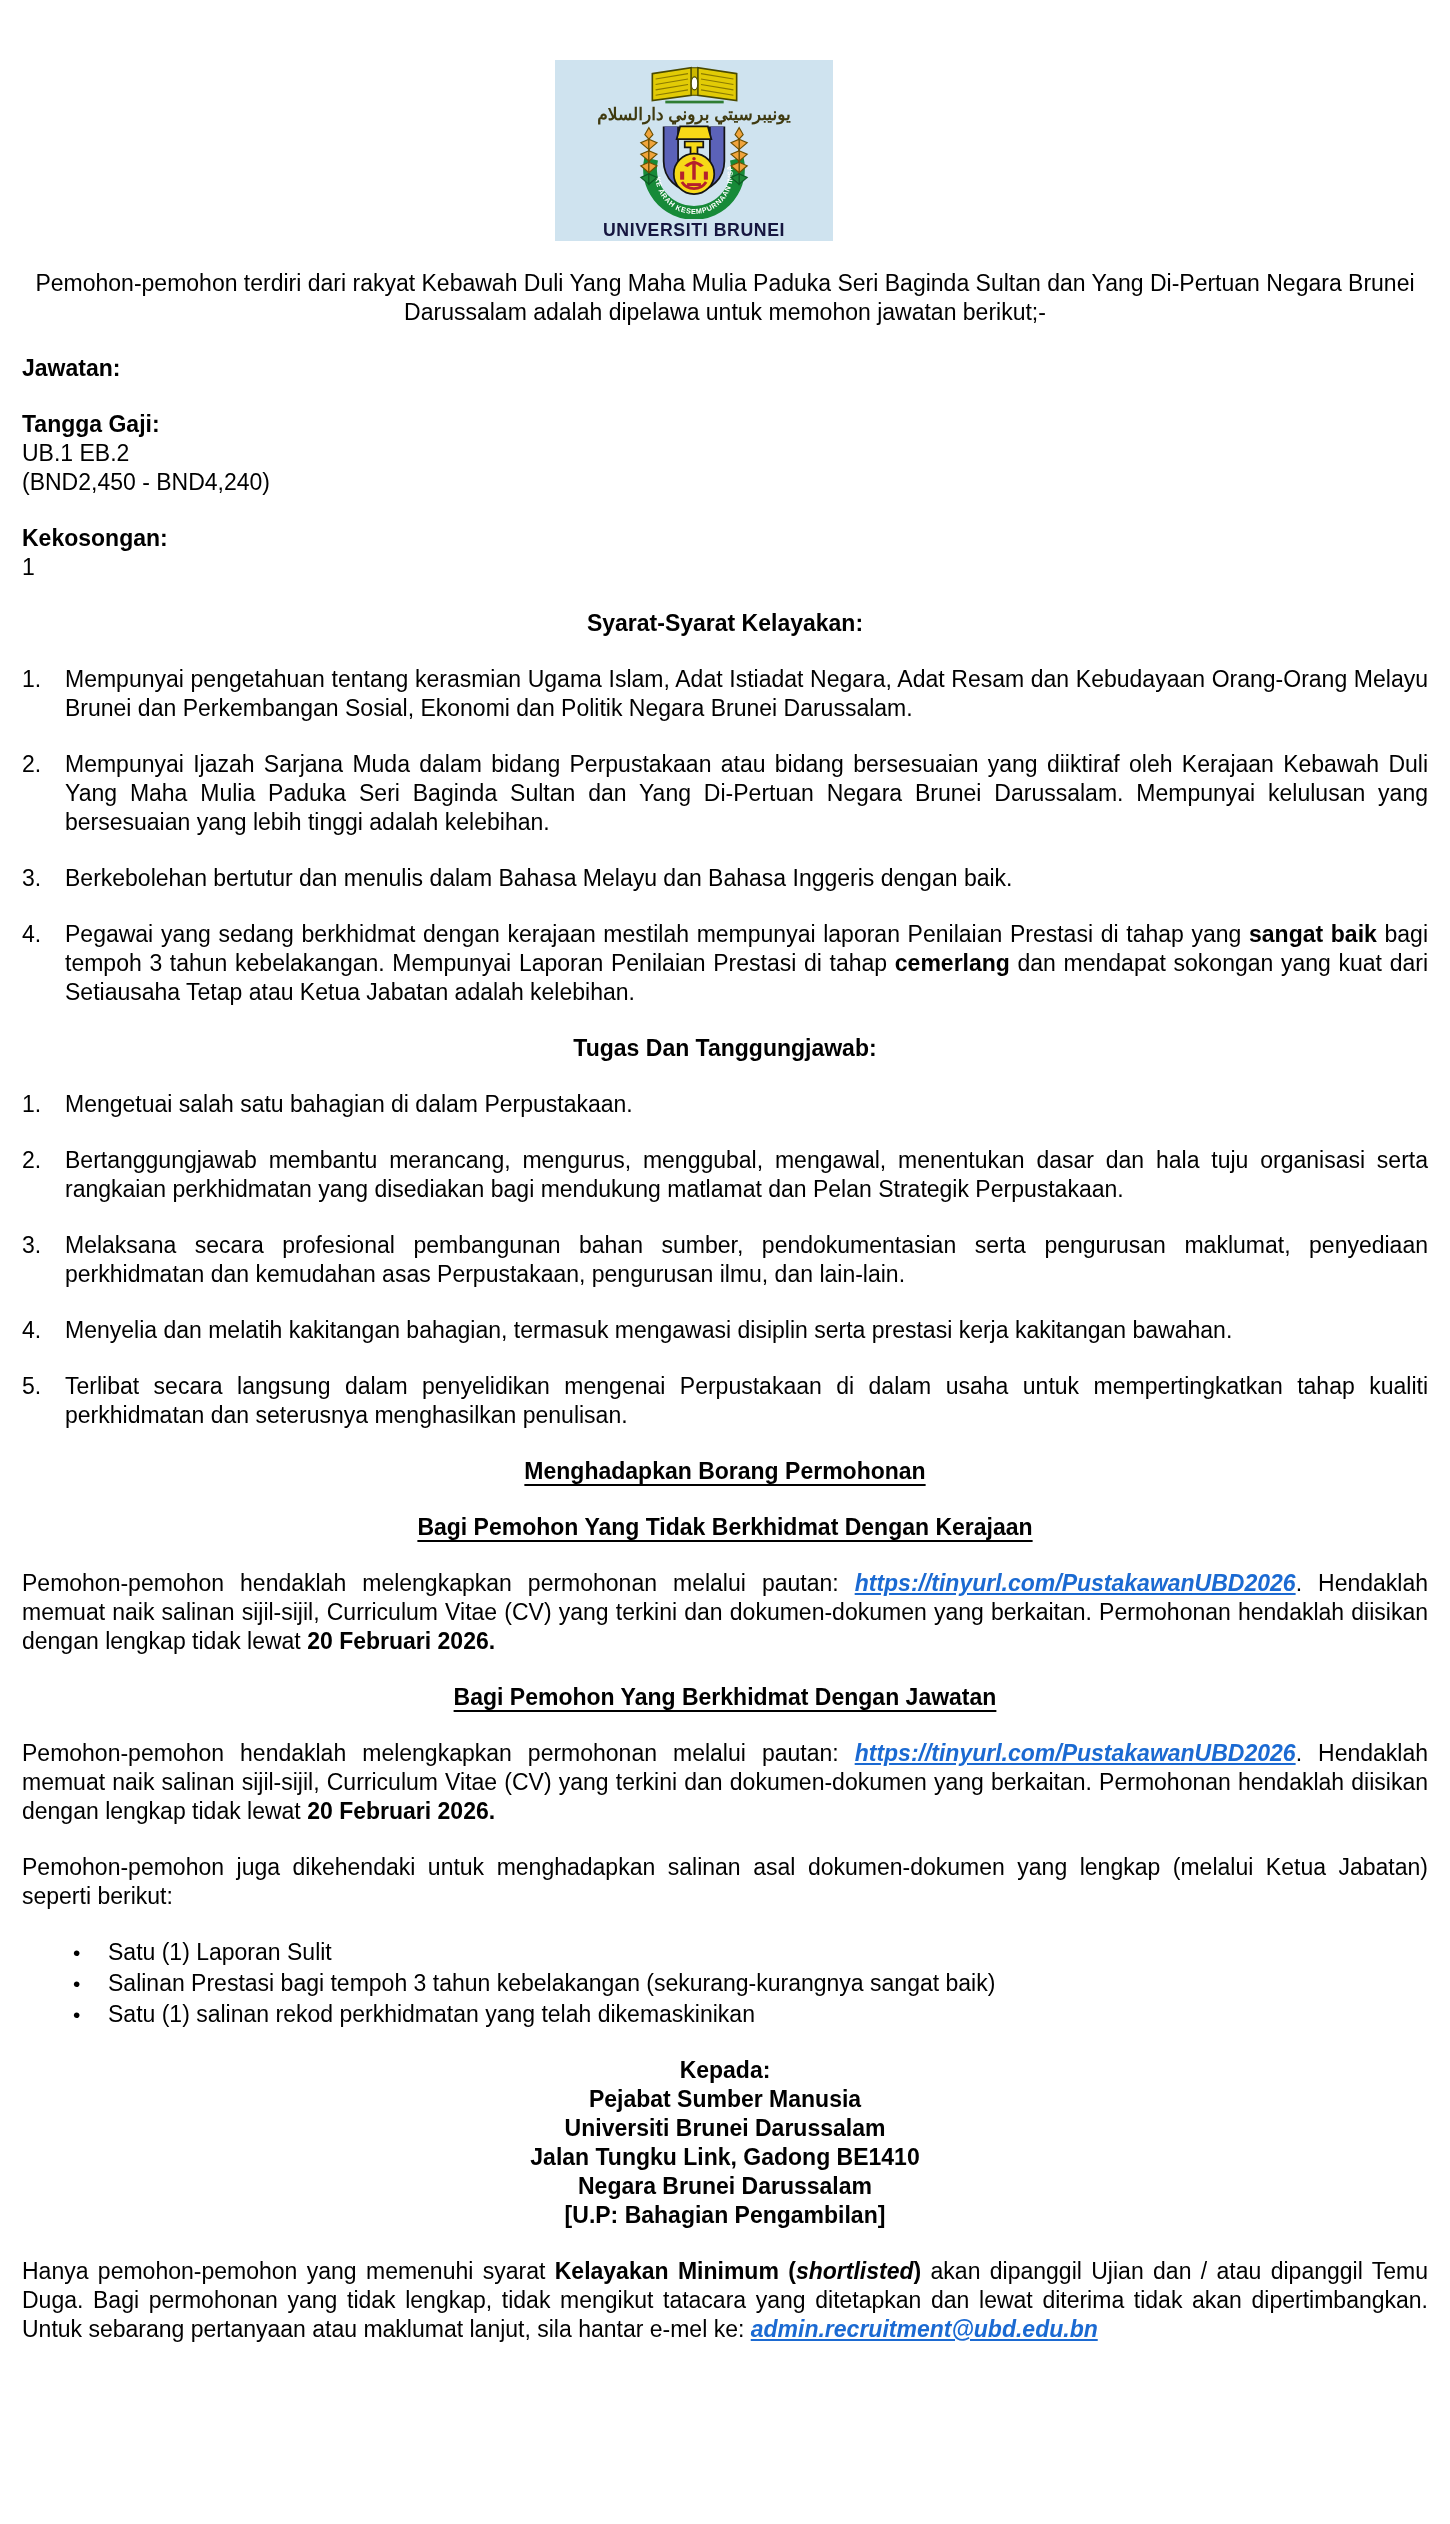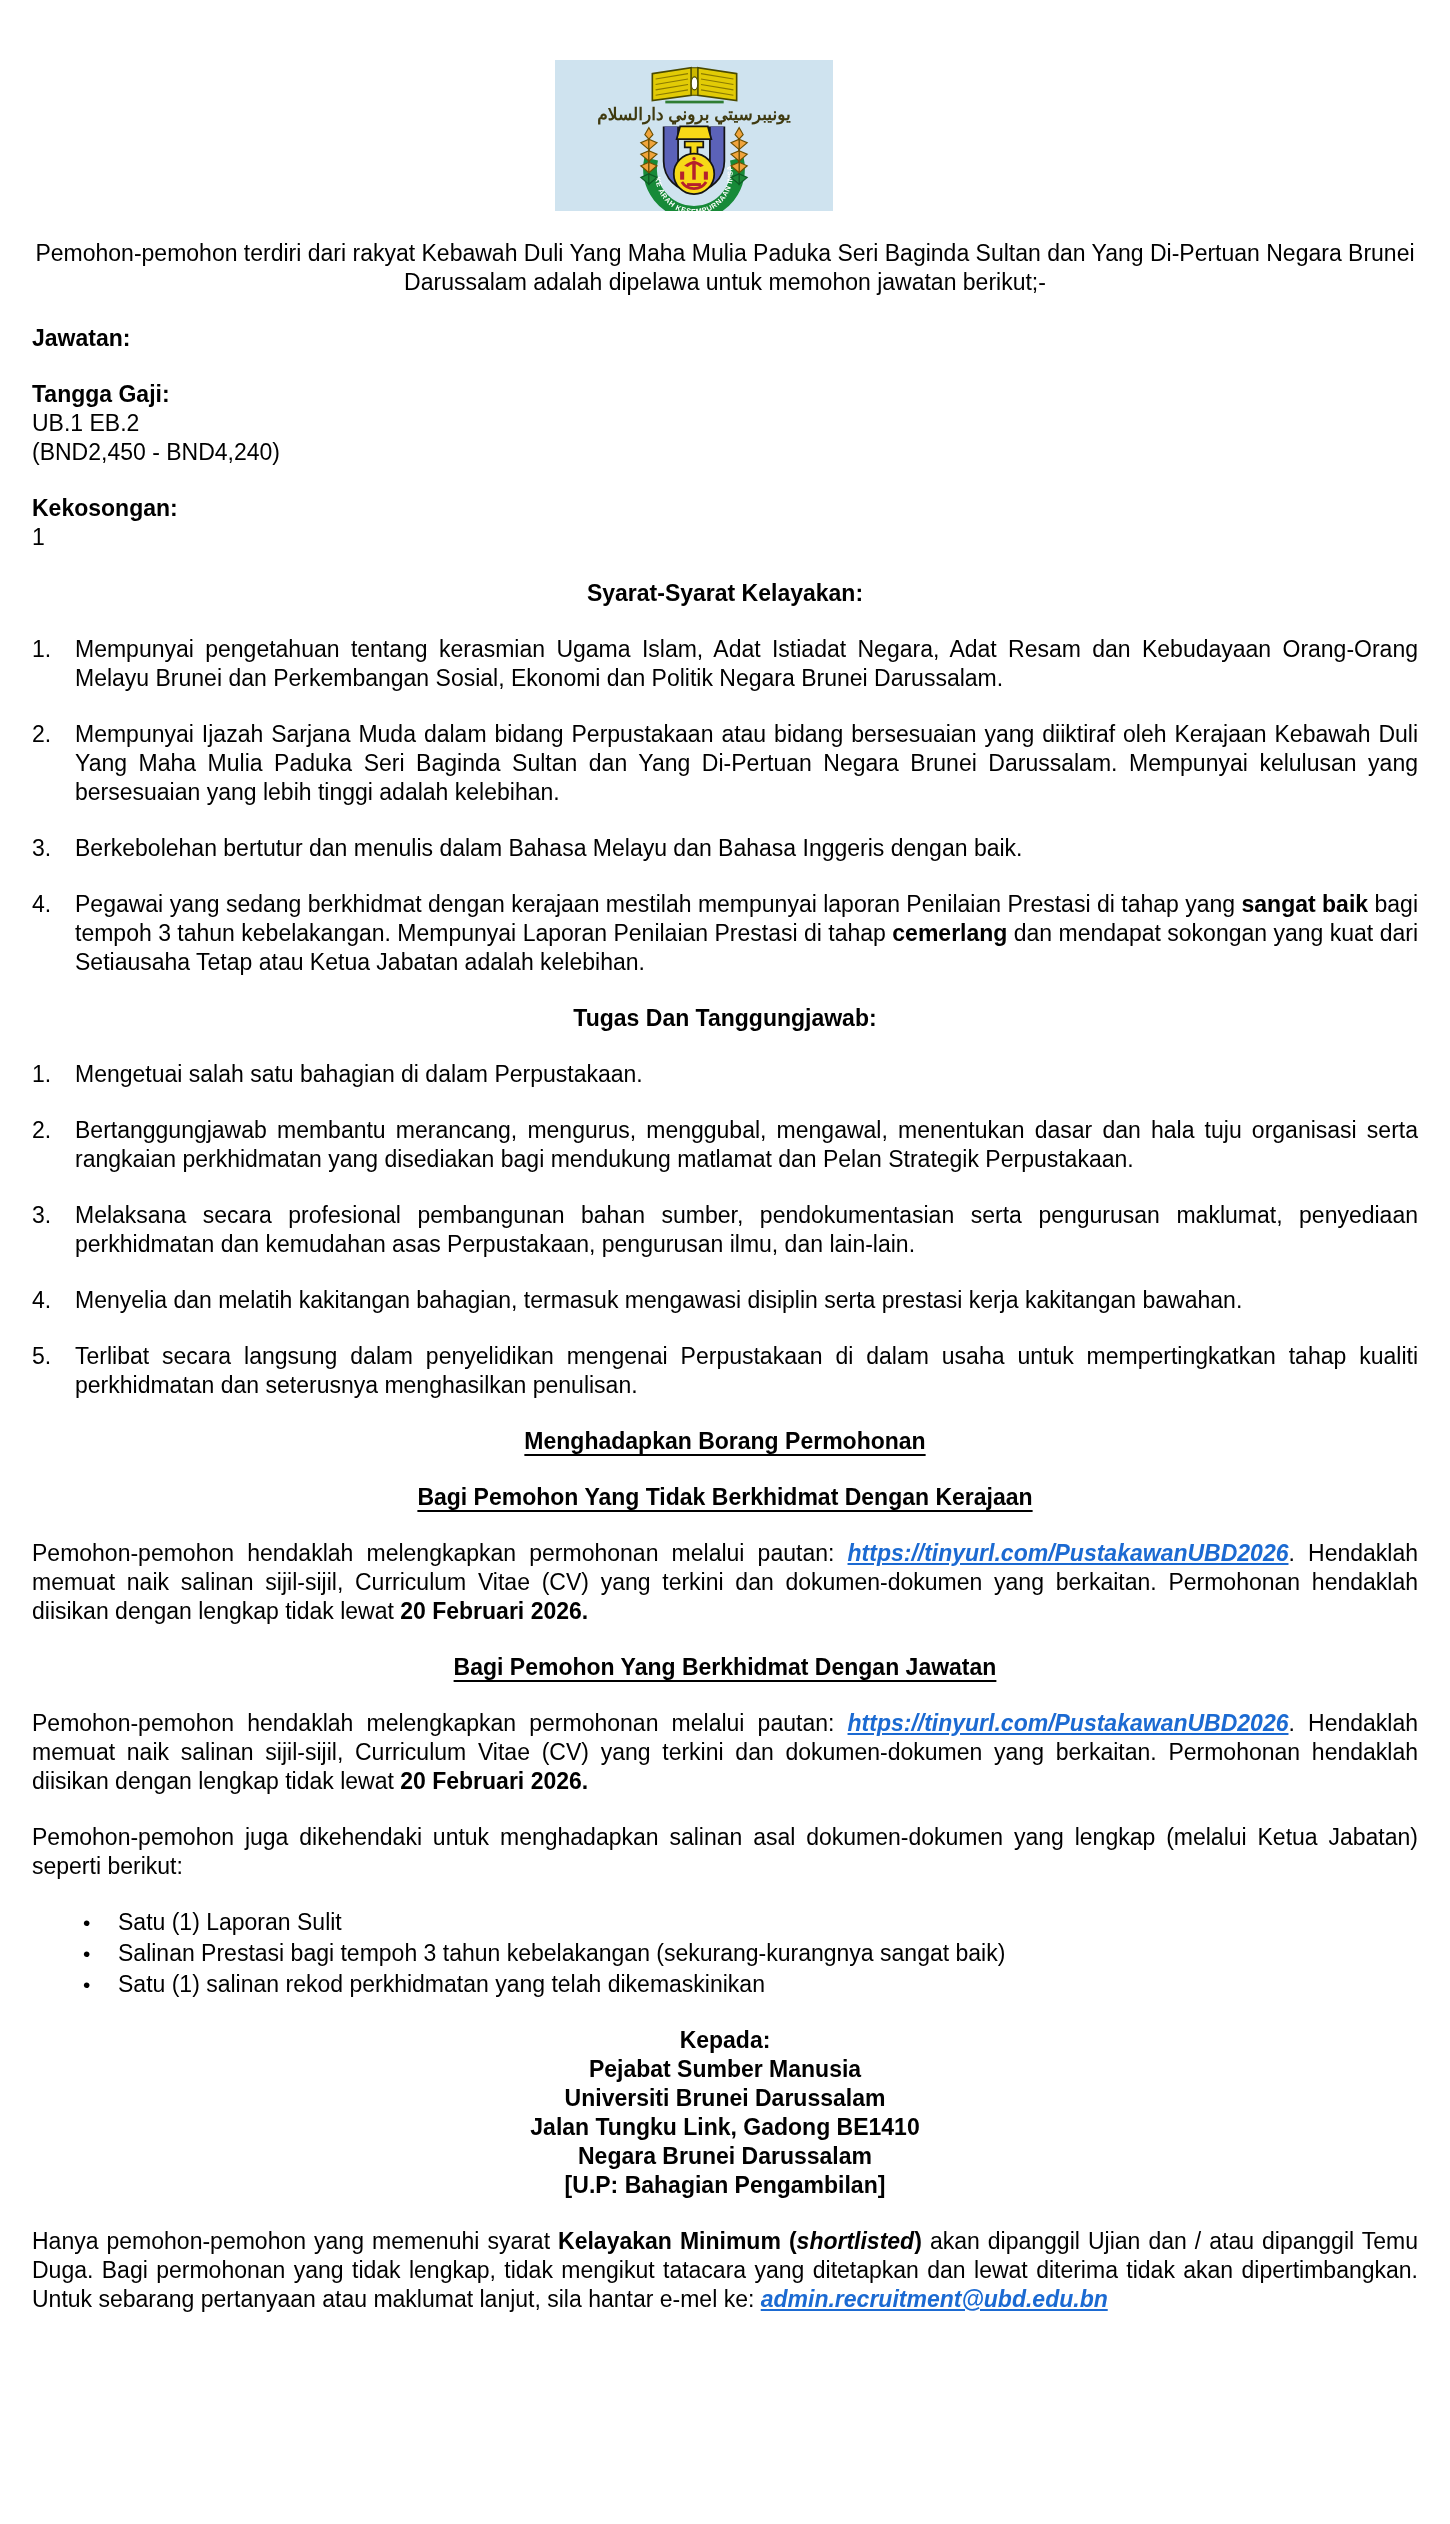--- a/index.html
+++ b/index.html
@@ -9,30 +9,30 @@
     --logo-name:#16163f;
   }
   *{box-sizing:border-box;}
   html,body{margin:0;padding:0;background:#ffffff;}
   .page{
     width:1450px;height:2525px;background:#ffffff;overflow:hidden;
     font-family:"Liberation Sans",sans-serif;font-size:23px;line-height:29px;color:#000;
   }
   
   .logo-panel{
-    width:278px;height:151px;margin:60px 0 0 555px;background:var(--logo-bg);
+    width:278px;height:181px;margin:60px 0 0 555px;background:var(--logo-bg);
     display:flex;flex-direction:column;align-items:center;padding-top:4.9px;overflow:hidden;
   }
   .book-svg{display:block;flex:none;}
   .arabic{font-size:17px;line-height:19.5px;color:#3f3a10;font-weight:bold;direction:rtl;}
   .crest-svg{display:block;flex:none;margin-top:-1.2px;}
   .uni-name{font-size:17.7px;line-height:20px;font-weight:bold;color:var(--logo-name);
     text-align:left;letter-spacing:0.6px;margin-top:1.2px;}
   
-  .content{padding:0 32px;margin-top:28px;}
+  .content{padding:0 22px;margin-top:28px;}
   .mb{margin:0 0 27px 0;}
   .center-text{text-align:center;}
   .just{text-align:justify;}
   p{margin:0;}
   .bold{font-weight:bold;}
   .center-heading{text-align:center;font-weight:bold;}
   .left-heading{text-align:center;font-weight:bold;}
   .underlined{text-decoration:underline;text-decoration-thickness:2.4px;text-underline-offset:4.9px;}
   .cfield{text-align:left;}
   

